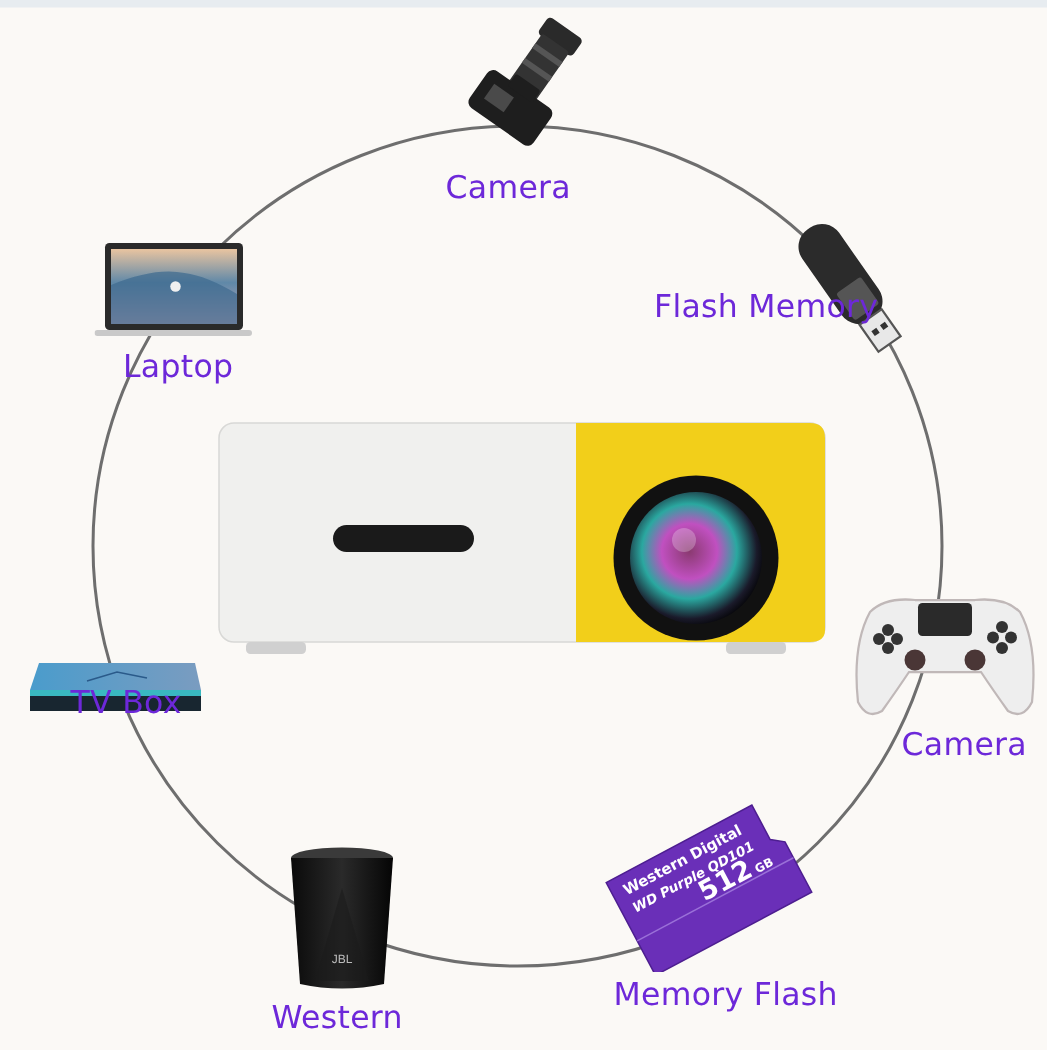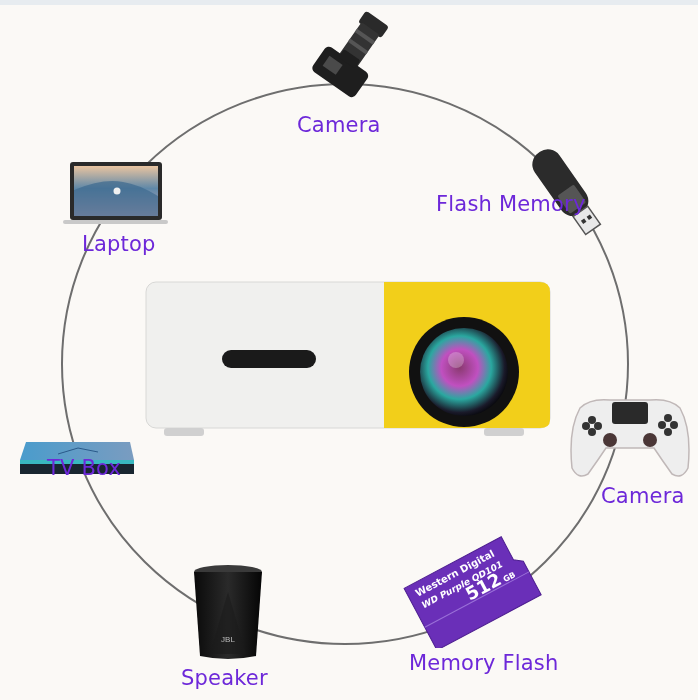--- a/index.html
+++ b/index.html
@@ -122,21 +122,21 @@
       <stop offset="0" stop-color="#0a0a0a"></stop>
       <stop offset="0.5" stop-color="#2a2a2a"></stop>
       <stop offset="1" stop-color="#050505"></stop>
     </linearGradient>
   </defs>
   <ellipse cx="40" cy="10" rx="34" ry="7" fill="#3a3a3a"></ellipse>
   <path d="M6 10 L74 10 L68 94 Q40 100 12 94 Z" fill="url(#spk)"></path>
   <path d="M40 30 L58 92 L22 92 Z" fill="#1a1a1a" opacity="0.6"></path>
   <text x="40" y="80" font-size="8" fill="#bbbbbb" text-anchor="middle" font-family="Liberation Sans, sans-serif">JBL</text>
 </svg>
-<div class="label" style="left:181px;top:666px">Speaker</div>
+<div class="label" style="left:181px;top:666px">Western</div>
 
 <svg class="device" style="left:398px;top:528px" width="150" height="120" viewBox="0 0 150 120">
   <g transform="rotate(-28 75 60)">
     <path d="M14 28 L124 28 L124 54 L132 60 L132 98 L14 98 Z" fill="#6a2fb8" stroke="#4d1e90" stroke-width="1"></path>
     <line x1="14" y1="72" x2="132" y2="72" stroke="#9a70d8" stroke-width="1"></line>
     <text x="22" y="42" font-size="10" font-weight="bold" fill="#fff" font-family="DejaVu Sans, sans-serif">Western Digital</text>
     <text x="22" y="55" font-size="9" font-style="italic" font-weight="bold" fill="#fff" font-family="DejaVu Sans, sans-serif">WD Purple QD101</text>
     <text x="66" y="70" font-size="18" font-weight="bold" fill="#fff" font-family="DejaVu Sans, sans-serif">512</text>
     <text x="106" y="70" font-size="8" font-weight="bold" fill="#fff" font-family="DejaVu Sans, sans-serif">GB</text>
   </g>

